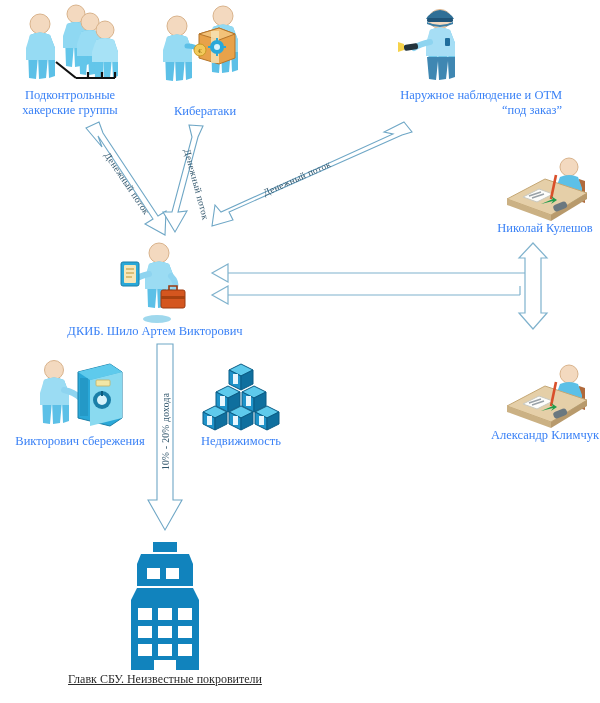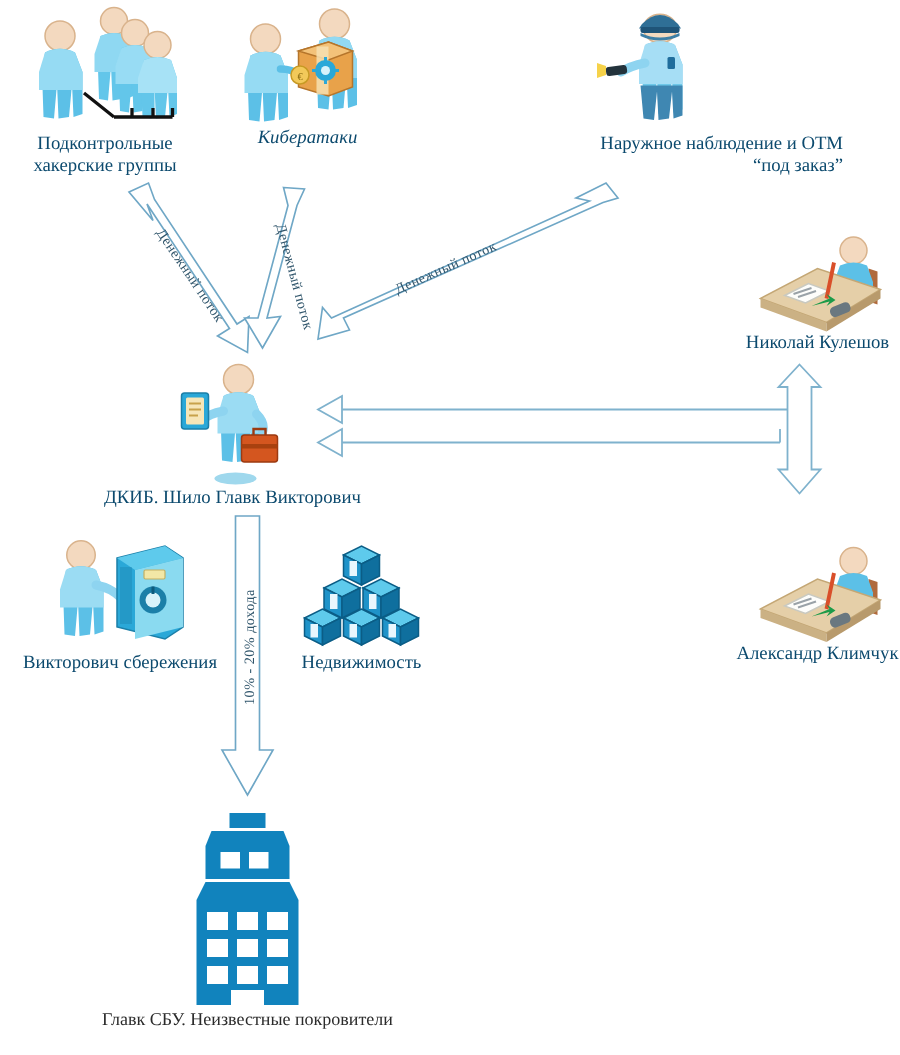--- a/index.html
+++ b/index.html
@@ -5,21 +5,21 @@
   html,body{margin:0;padding:0;background:#ffffff;}
   body{
     width:600px;height:703px;position:relative;overflow:hidden;
     font-family:"Liberation Serif","DejaVu Serif",serif;
     -webkit-font-smoothing:antialiased;
   }
   #stage{position:absolute;left:0;top:0;width:600px;height:703px;}
   #svg-layer{position:absolute;left:0;top:0;width:600px;height:703px;}
   .node{position:absolute;}
   .node-label{
-    position:absolute;text-align:center;color:#0c4a6e;
+    position:absolute;text-align:center;color:#3b82f6;
     font-size:12.5px;line-height:15px;white-space:pre-line;
     font-family:"Liberation Serif","DejaVu Serif",serif;
   }
   .node-label.dark{color:#2b2b2b;}
   .icon-box{position:absolute;}
   .icon-box svg{display:block;}
   .flow-text{
     fill:#30556b;
     font-family:"Liberation Serif","DejaVu Serif",serif;
     font-size:9.5px;letter-spacing:.3px;
@@ -133,21 +133,21 @@
         <g>
           <ellipse cx="22" cy="24" rx="10" ry="10" fill="#f3d9bf" stroke="#d9b38c" stroke-width="1"></ellipse>
           <path d="M12 35 q10 -5 20 0 l5 13 v28 l-6 2 -1 -22 -2 22 -7 1 -1 -23 -2 23 -7 -1 -1 -30z" fill="#5cc0e7"></path>
           <path d="M12 35 q10 -5 20 0 l5 13 v12 l-29 0 v-12z" fill="#96dbf3"></path>
           <path d="M32 44 q8 0 12 4" stroke="#5cc0e7" stroke-width="5" fill="none" stroke-linecap="round"></path>
           <circle cx="45" cy="48" r="6" fill="#f2c95a" stroke="#c79a24" stroke-width="1"></circle>
           <text x="45" y="51" font-size="7" text-anchor="middle" fill="#8a6a10" font-family="Liberation Serif, serif">€</text>
         </g>
       </svg>
     </div>
-    <div class="node-label" style="left:-6px;top:82px;width:112px;font-style:italic;">Кибератаки</div>
+    <div class="node-label" style="left:-6px;top:102px;width:112px;">Кибератаки</div>
   </div>
 
   <div class="node" style="left:396px;top:2px;">
     <div class="icon-box" style="left:0;top:0;">
       <svg width="86" height="86" viewBox="0 0 86 86">
         <g>
 
           <ellipse cx="44" cy="17" rx="11" ry="9.5" fill="#f3d9bf" stroke="#d9b38c" stroke-width="1"></ellipse>
           <path d="M32 14 q12 -12 24 0 l2 3 h-28z" fill="#2f6f96"></path>
           <rect x="31" y="16" width="26" height="4" rx="1.5" fill="#1f5478"></rect>
@@ -217,21 +217,21 @@
 
         <path d="M56 36 q6 6 4 12" stroke="#8ed4f0" stroke-width="6" fill="none" stroke-linecap="round"></path>
 
         <rect x="46" y="50" width="24" height="18" rx="2" fill="#d4561f" stroke="#9c3a11" stroke-width="1"></rect>
         <rect x="46" y="56" width="24" height="3" fill="#a8410f"></rect>
         <path d="M54 50 v-4 h8 v4" stroke="#9c3a11" stroke-width="1.6" fill="none"></path>
 
         <ellipse cx="42" cy="79" rx="14" ry="4" fill="#2aa8d8" opacity=".45"></ellipse>
       </svg>
     </div>
-    <div class="node-label" style="left:-60px;top:84px;width:200px;">ДКИБ. Шило Главк Викторович</div>
+    <div class="node-label" style="left:-60px;top:84px;width:200px;">ДКИБ. Шило Артем Викторович</div>
   </div>
 
   <div class="node" style="left:34px;top:358px;">
     <div class="icon-box" style="left:0;top:0;">
       <svg width="90" height="76" viewBox="0 0 90 76">
 
         <ellipse cx="20" cy="12" rx="9.5" ry="9.5" fill="#f3d9bf" stroke="#d9b38c" stroke-width="1"></ellipse>
         <path d="M10 22 q10 -5 20 0 l5 13 v28 l-6 2 -1 -22 -2 22 -7 1 -1 -23 -2 23 -7 -1 -1 -30z" fill="#5cc0e7"></path>
         <path d="M10 22 q10 -5 20 0 l5 13 v12 l-29 0 v-12z" fill="#9bdcf3"></path>
         <path d="M30 32 q10 2 16 8" stroke="#8ed4f0" stroke-width="6" fill="none" stroke-linecap="round"></path>
@@ -348,16 +348,16 @@
           <rect x="35" y="84" width="14" height="12"></rect>
           <rect x="55" y="84" width="14" height="12"></rect>
           <rect x="15" y="102" width="14" height="12"></rect>
           <rect x="35" y="102" width="14" height="12"></rect>
           <rect x="55" y="102" width="14" height="12"></rect>
 
           <rect x="31" y="118" width="22" height="12"></rect>
         </g>
       </svg>
     </div>
-    <div class="node-label dark" style="left:-63px;top:130px;width:210px;font-size:12px;">Главк СБУ. Неизвестные покровители</div>
+    <div class="node-label dark" style="left:-63px;top:130px;width:210px;font-size:12px;text-decoration:underline;">Главк СБУ. Неизвестные покровители</div>
   </div>
 
 </div>
 
 </body></html>

